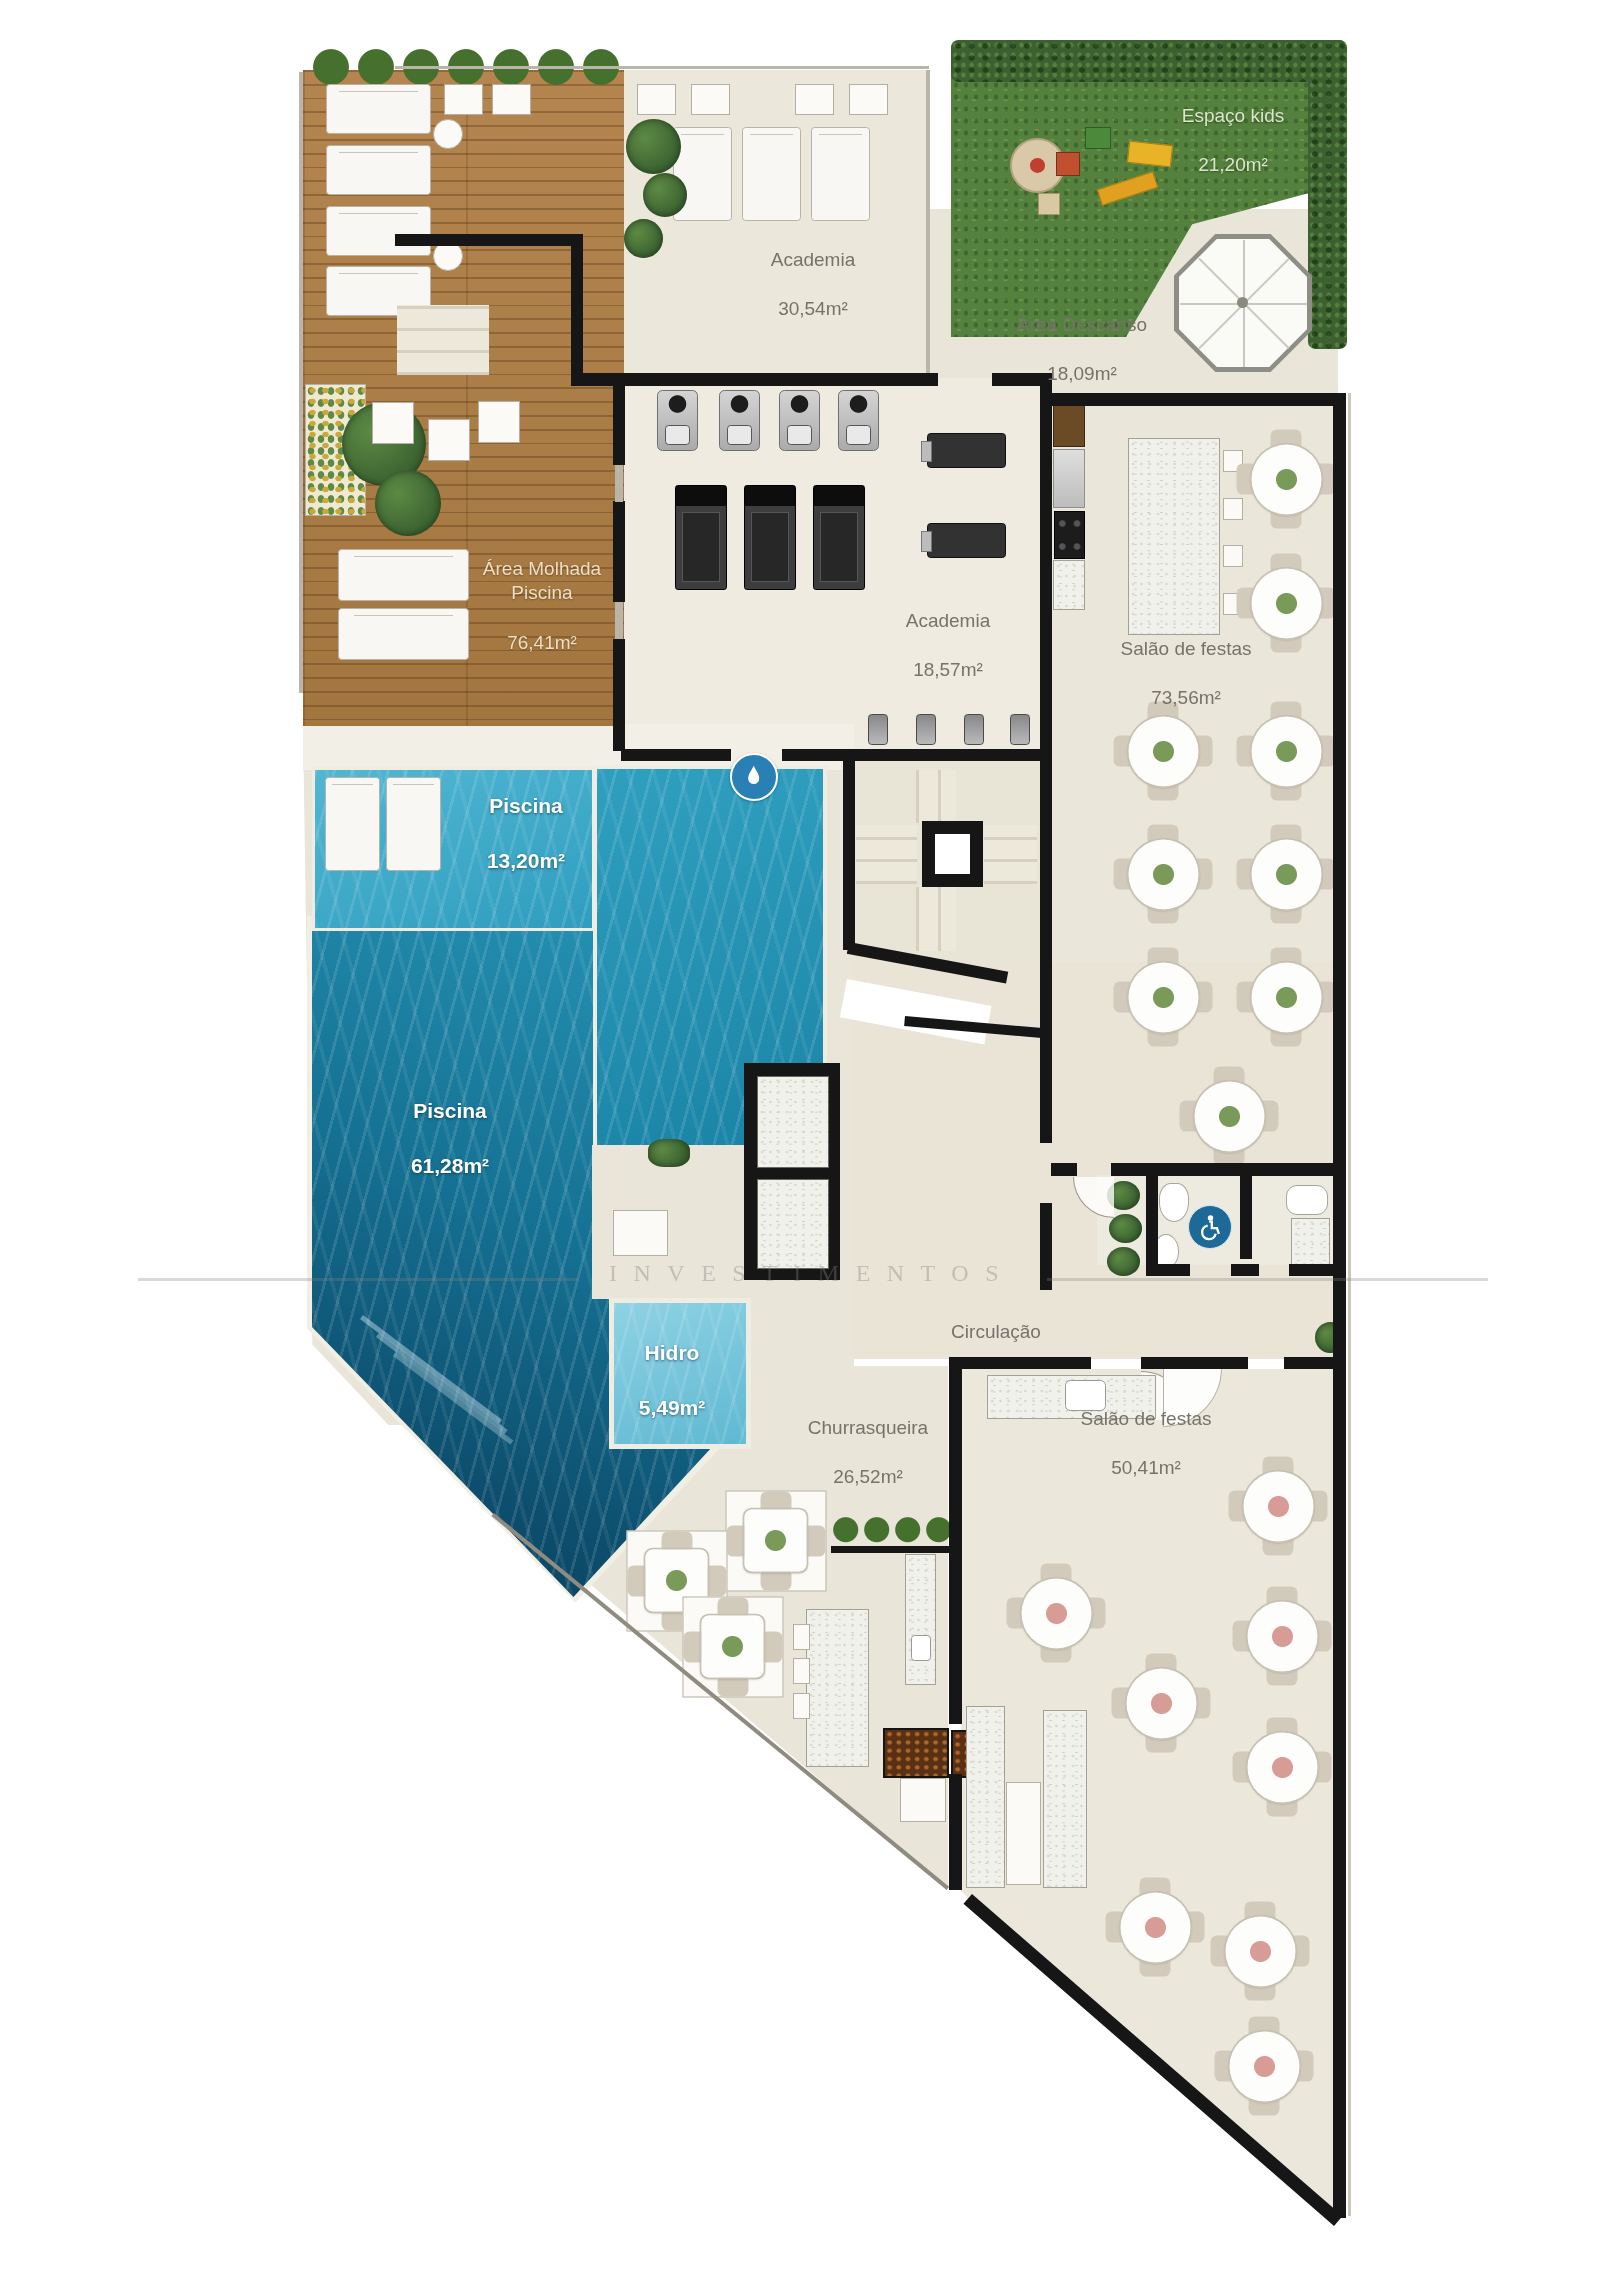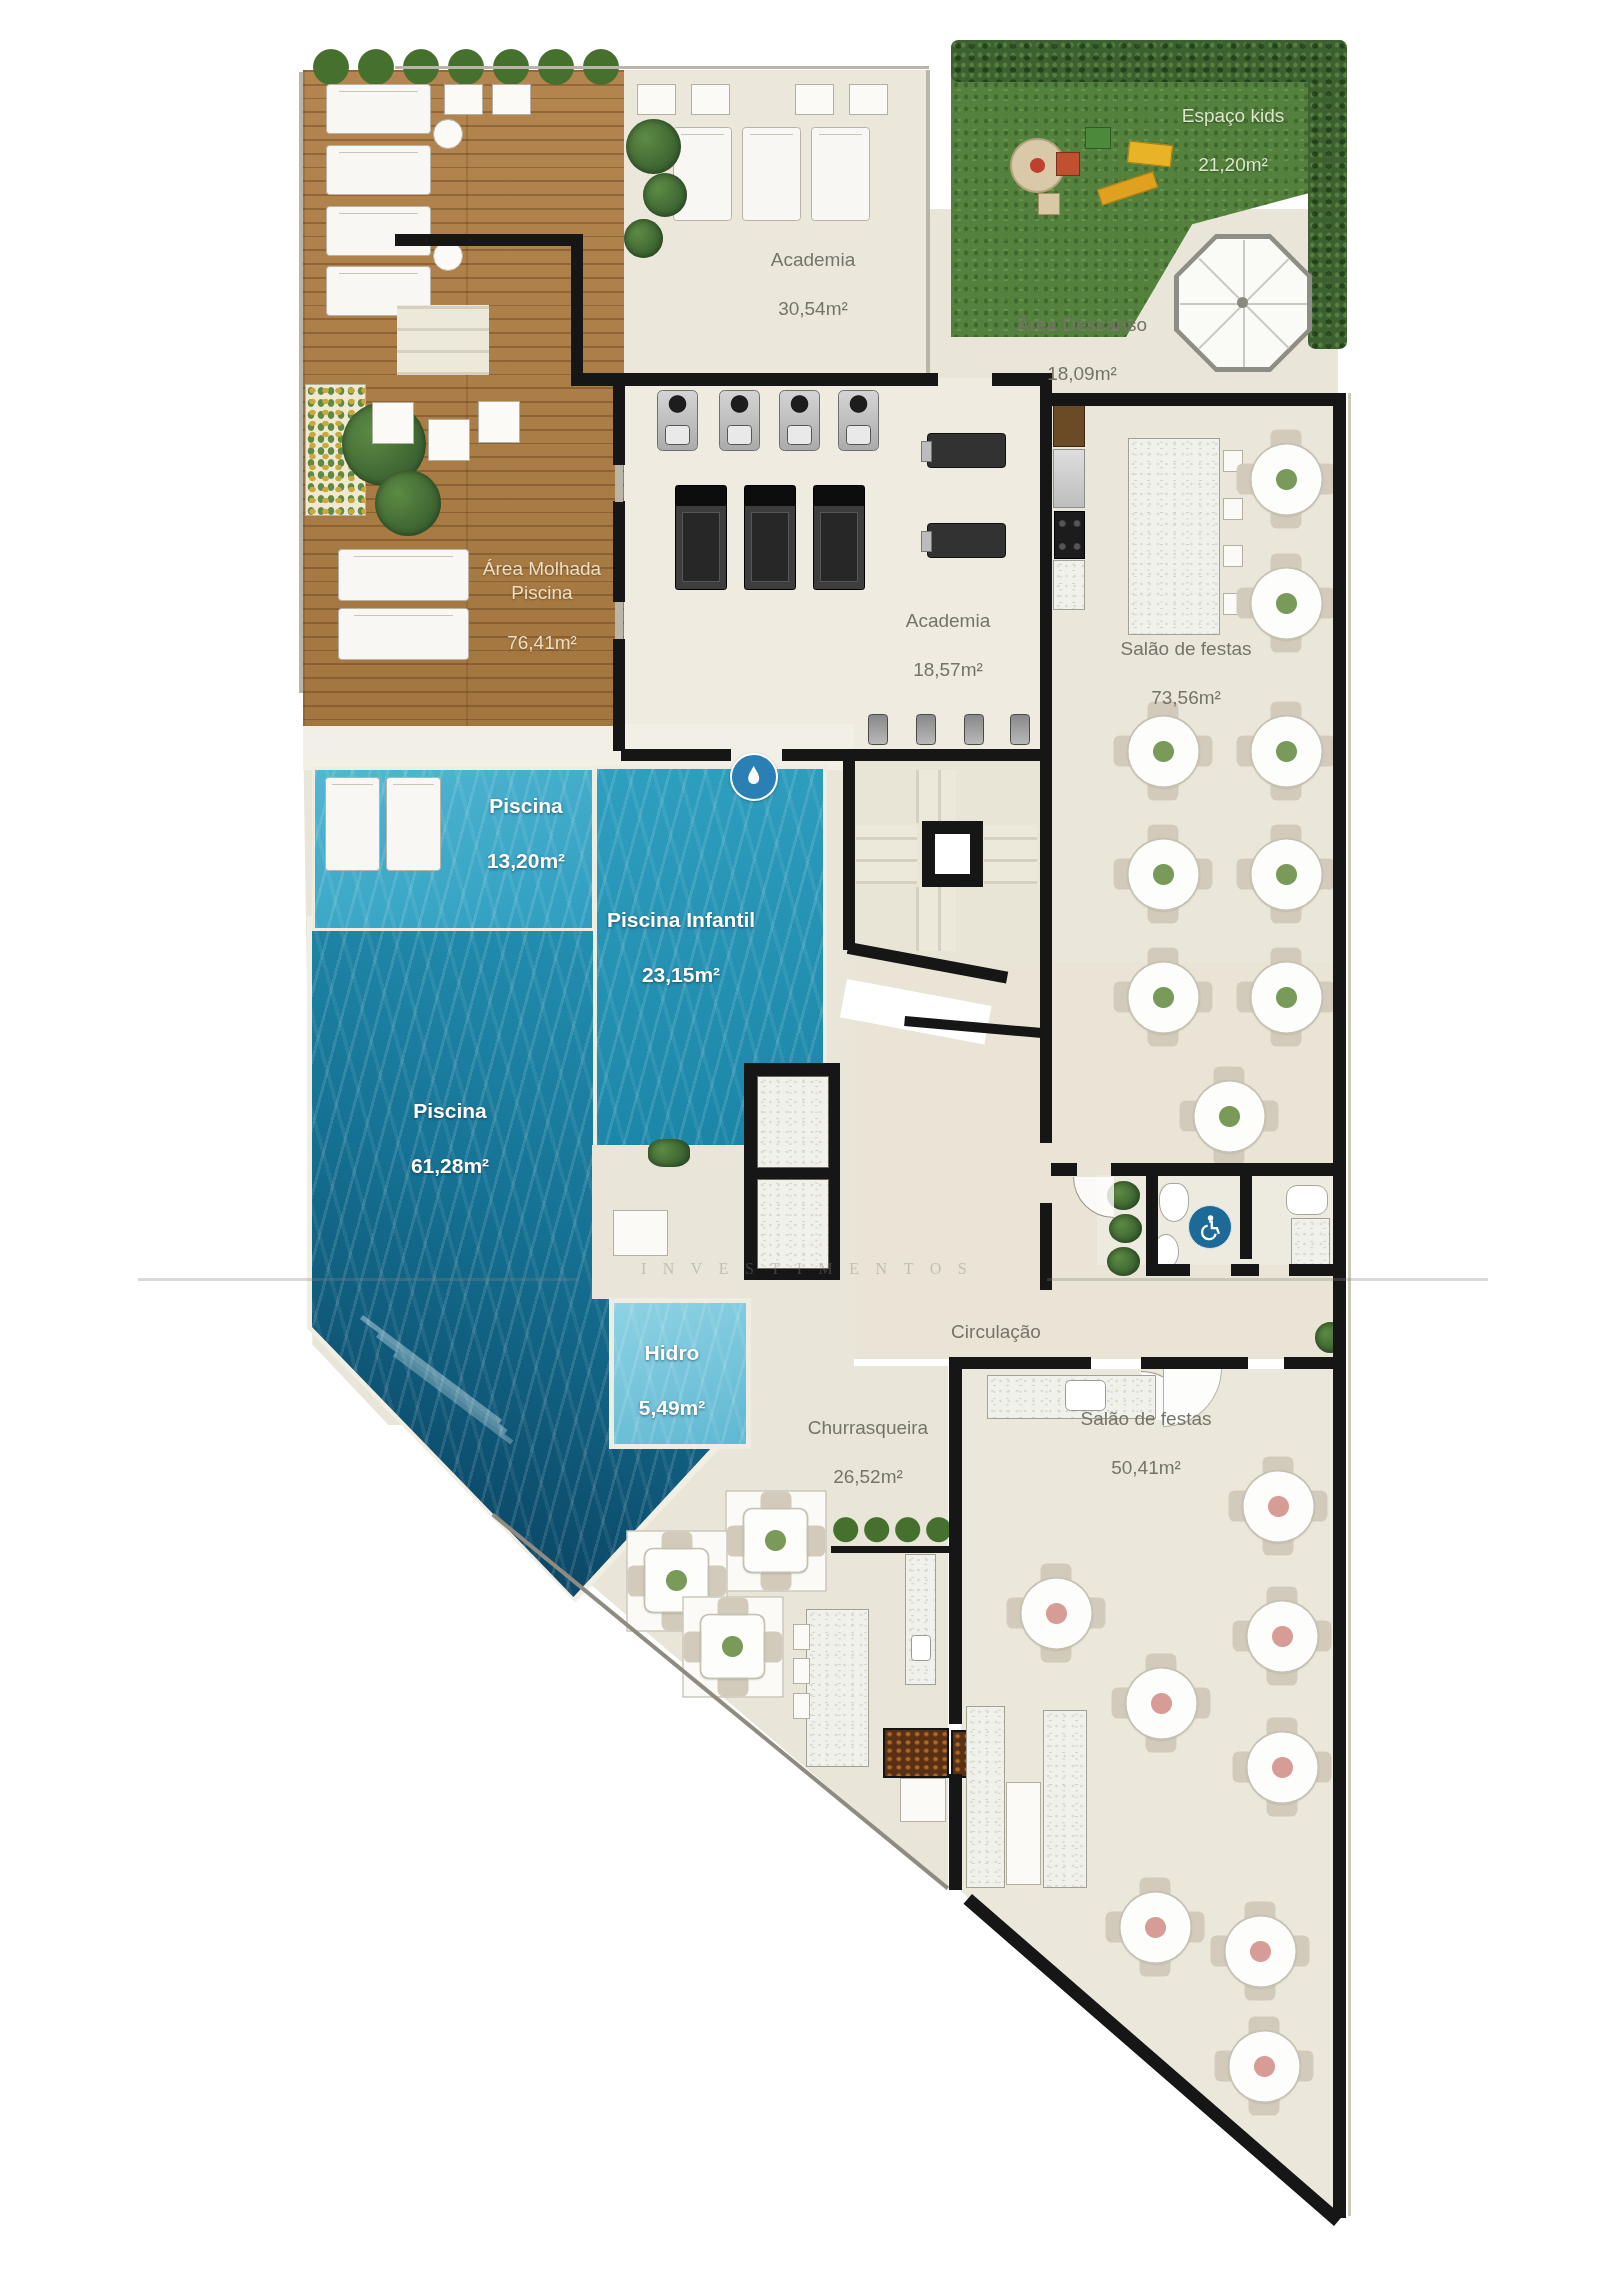--- a/index.html
+++ b/index.html
@@ -71,21 +71,21 @@
   .lbl{position:absolute;transform:translate(-50%,-50%);text-align:center;color:#76736a;
        font-size:19px;line-height:1.3;white-space:pre-line;z-index:40;}
   .lbl .nm,.lbl .ar{display:block;white-space:pre-line;}
   .lbl.pool{color:#ffffff;font-weight:bold;font-size:21px;text-shadow:0 0.9px 2.8px rgba(0,30,50,.6);}
   .lbl.wood{color:#ecdfc6;text-shadow:0 0.9px 1.8px rgba(70,40,10,.5);}
   .lbl.grasslbl{color:#dbe6cc;text-shadow:0 0.9px 1.8px rgba(20,50,10,.5);}
   
   .wmk{position:absolute;left:0;right:0;text-align:center;z-index:60;pointer-events:none;
        font-family:"Liberation Serif",serif;color:rgba(125,125,125,.33);}
   .wmk1{top:1017px;font-size:219px;letter-spacing:5.5px;}
-  .wmk2{top:1260px;font-size:16px;letter-spacing:16.5px;color:rgba(130,130,130,.38);}
+  .wmk2{top:1260px;font-size:24px;letter-spacing:16.5px;color:rgba(130,130,130,.38);}
   .wmk3{top:1333px;font-size:90px;letter-spacing:59px;color:rgba(140,140,140,.30);}
   .wmkline{position:absolute;height:2.8px;background:rgba(130,130,130,.3);z-index:60;}
   
   .oct{clip-path:polygon(30% 0,70% 0,100% 30%,100% 70%,70% 100%,30% 100%,0 70%,0 30%);}
 </style>
 </head>
 <body>
 
 <div class="stage">
 
@@ -364,24 +364,20 @@
     <span class="ar">18,57m²</span>
   </div>
   <div class="lbl" style="left:1186px;top:674px;">
     <span class="nm">Salão de festas</span>
     <span class="ar">73,56m²</span>
   </div>
   <div class="lbl pool" style="left:526px;top:833px;">
     <span class="nm">Piscina</span>
     <span class="ar">13,20m²</span>
   </div>
-  <div class="lbl pool" style="left:681px;top:947px;">
-    <span class="nm">Piscina Infantil</span>
-    <span class="ar">23,15m²</span>
-  </div>
   <div class="lbl pool" style="left:450px;top:1138px;">
     <span class="nm">Piscina</span>
     <span class="ar">61,28m²</span>
   </div>
   <div class="lbl pool" style="left:672px;top:1380px;">
     <span class="nm">Hidro</span>
     <span class="ar">5,49m²</span>
   </div>
   <div class="lbl" style="left:996px;top:1332px;">
     <span class="nm">Circulação</span>

